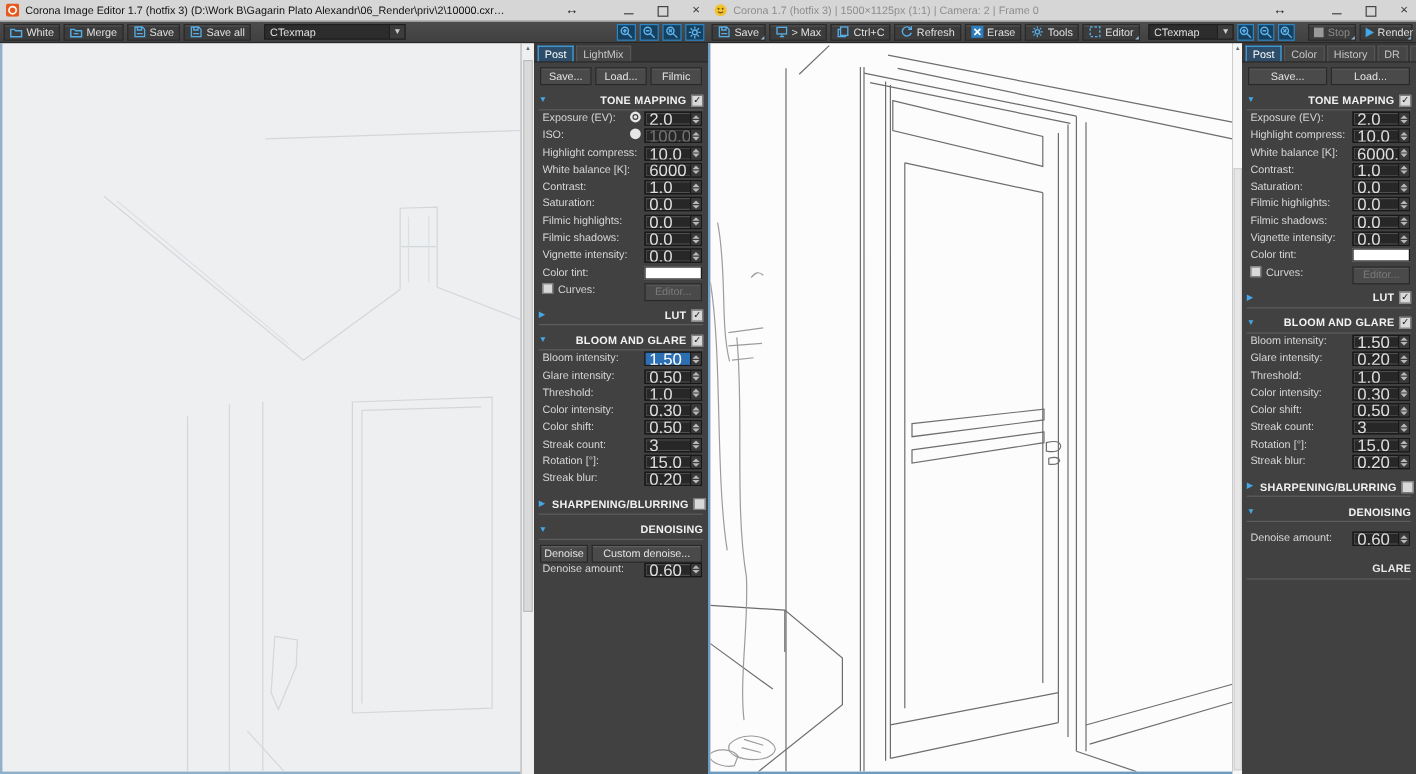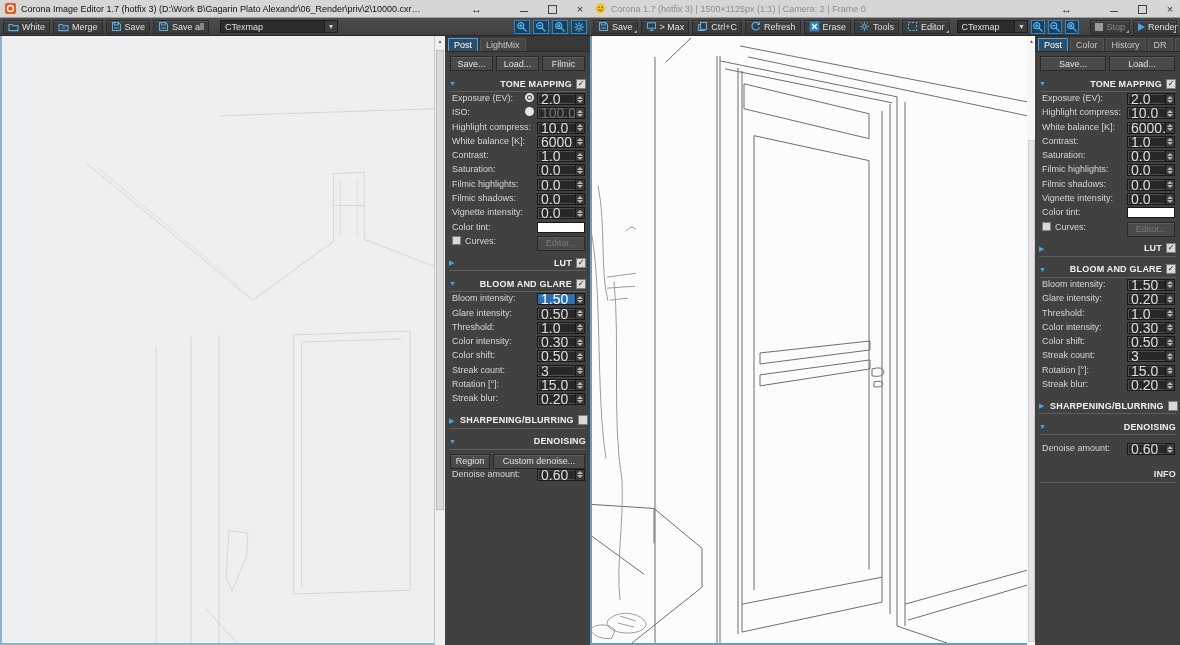--- a/index.html
+++ b/index.html
@@ -448,21 +448,21 @@
       <span class="tri">▶</span>
       <span class="t">SHARPENING/BLURRING</span>
       <span class="cb"></span>
     </div>
 
     <div class="sec">
       <span class="tri">▼</span>
       <span class="t">DENOISING</span>
     </div>
     <div class="btnrow">
-      <button class="btn" style="flex:0 0 40px;">Region</button>
+      <button class="btn" style="flex:0 0 40px;">Denoise</button>
       <button class="btn">Custom denoise...</button>
     </div>
     <div>
 
     <div class="prow">
           <span class="plabel">Denoise amount:</span>
 
           <span class="spinbox">
             <input readonly="" value="0,60" style="">
             <span class="arrows">
@@ -876,16 +876,16 @@
             <input readonly="" value="0,60" style="">
             <span class="arrows">
               <i class="au"></i>
               <i class="ad"></i>
             </span>
           </span>
         </div>
       </div>
 
     <div class="sec infohdr" style="margin-top:10px;">
-      <span class="t">INFO</span>
+      <span class="t">GLARE</span>
     </div>
   </div>
 </section>
 
 </body></html>

